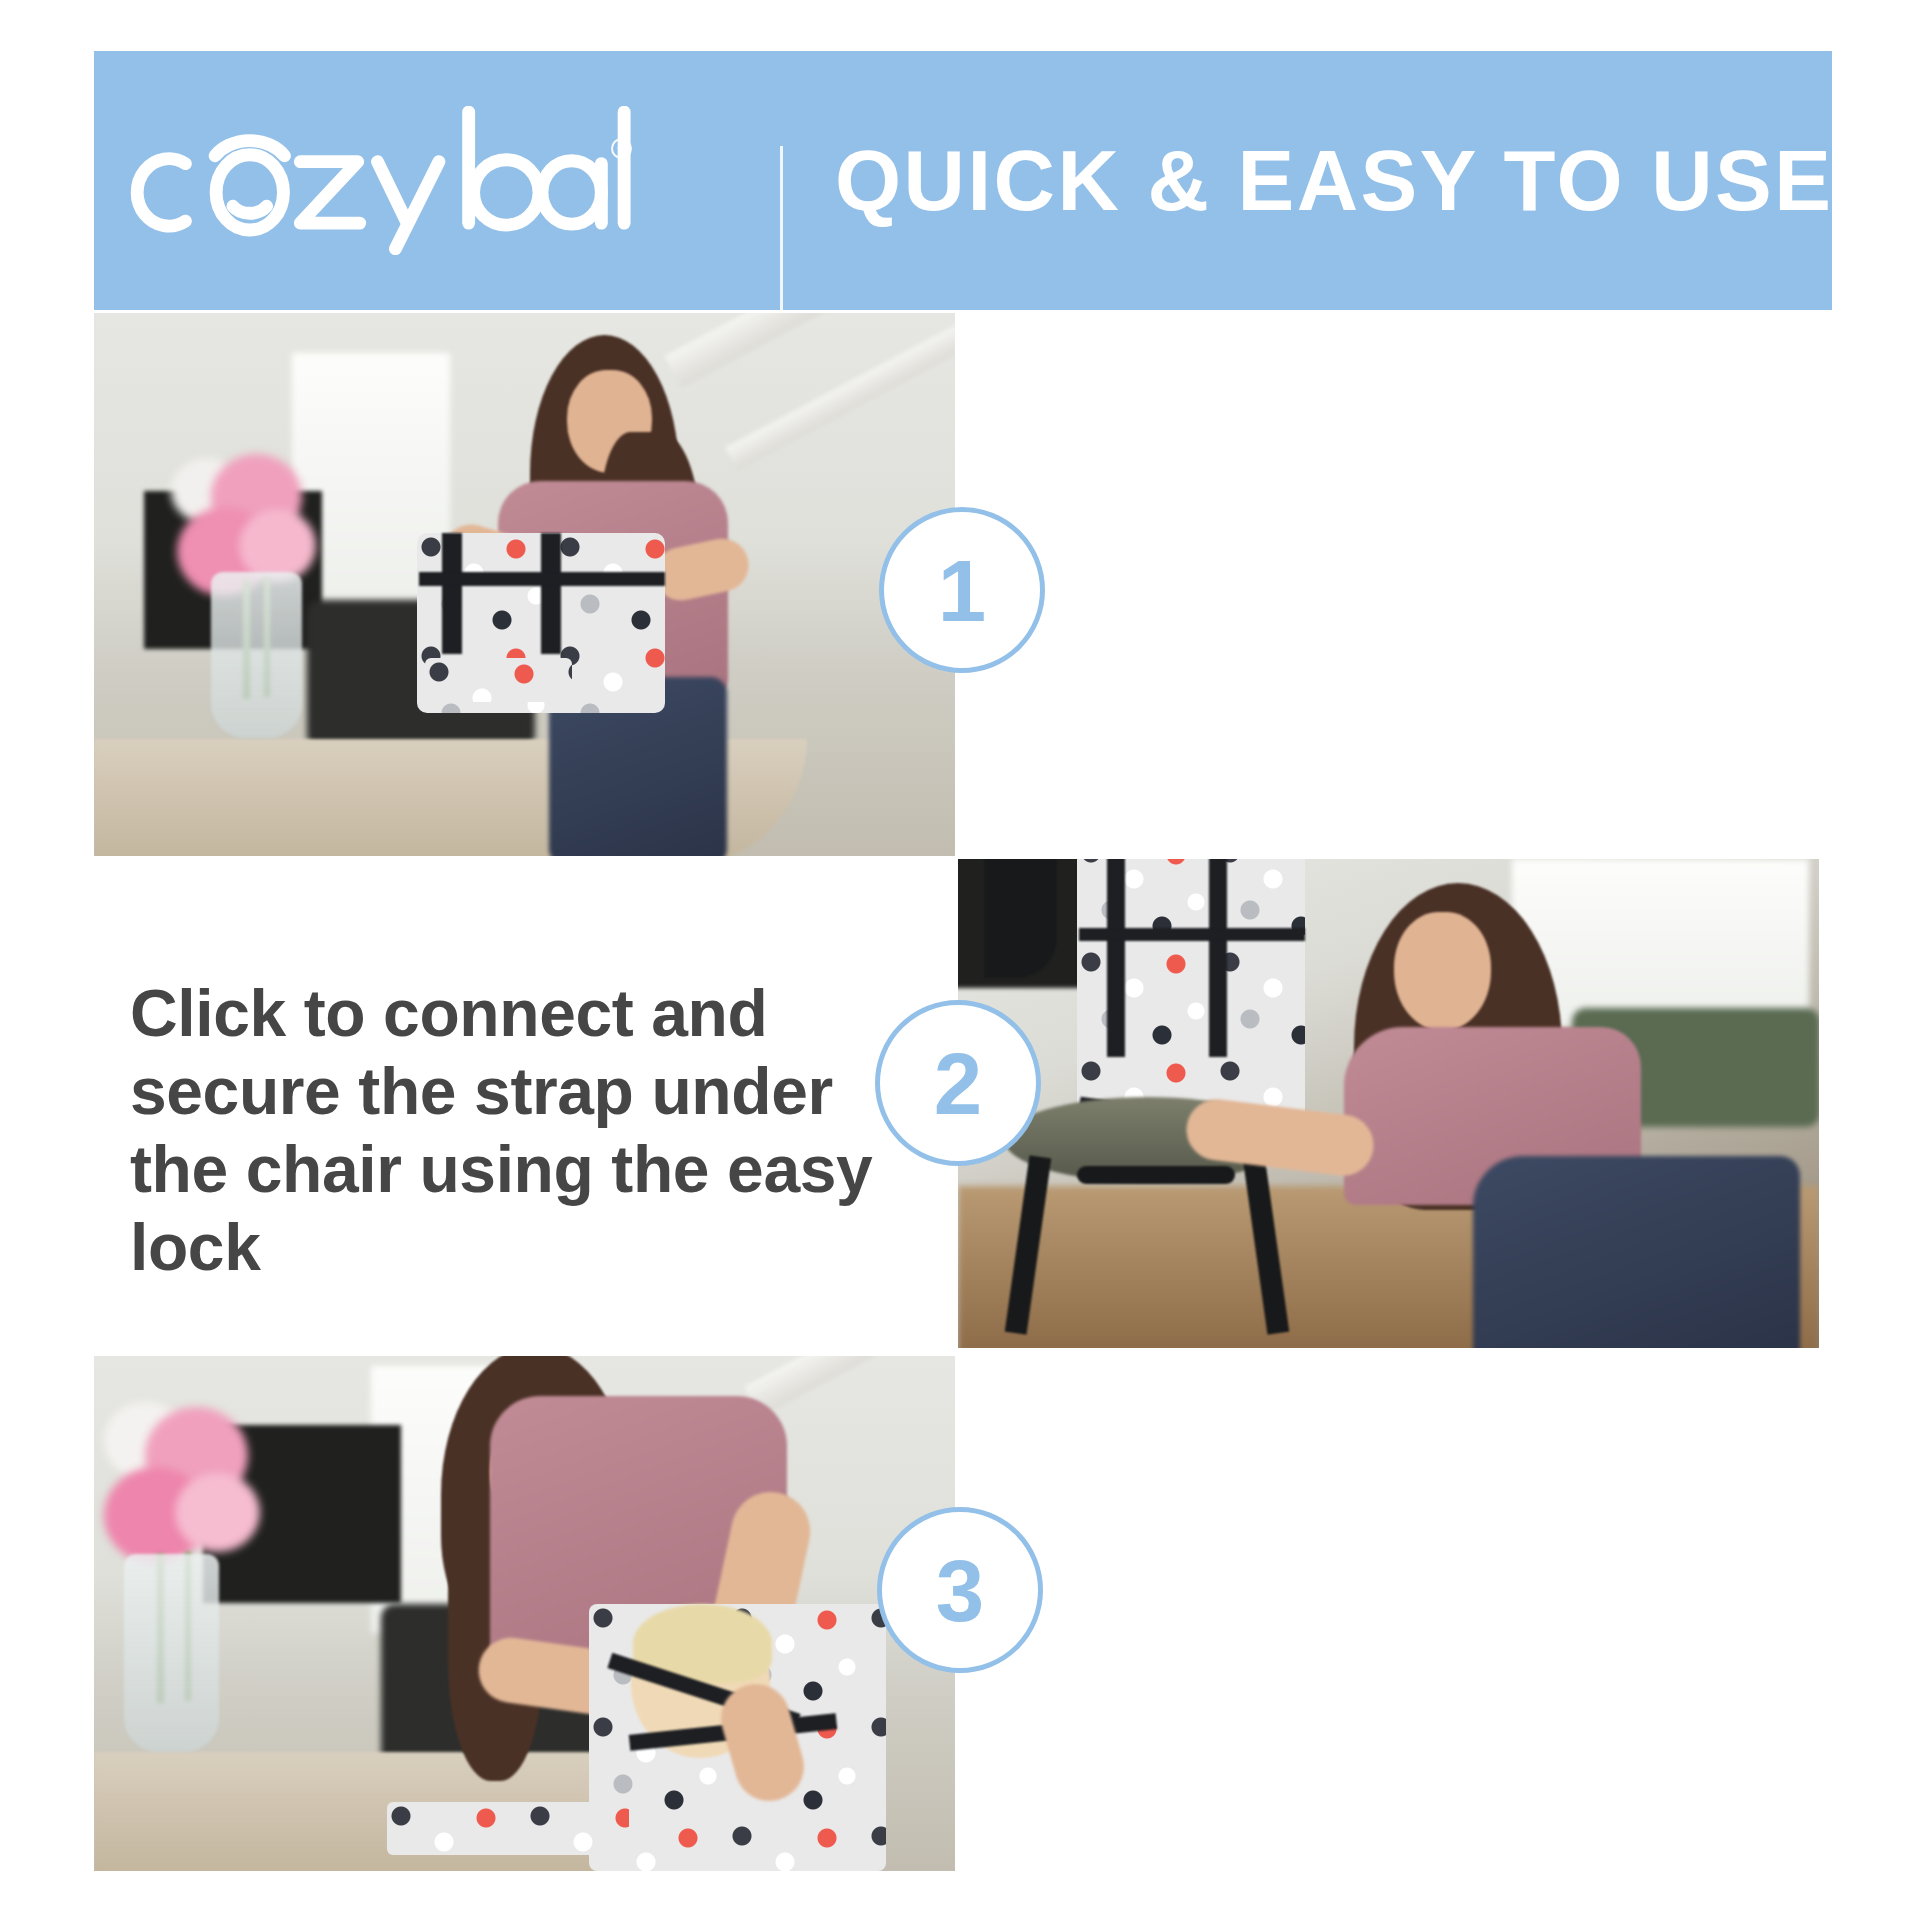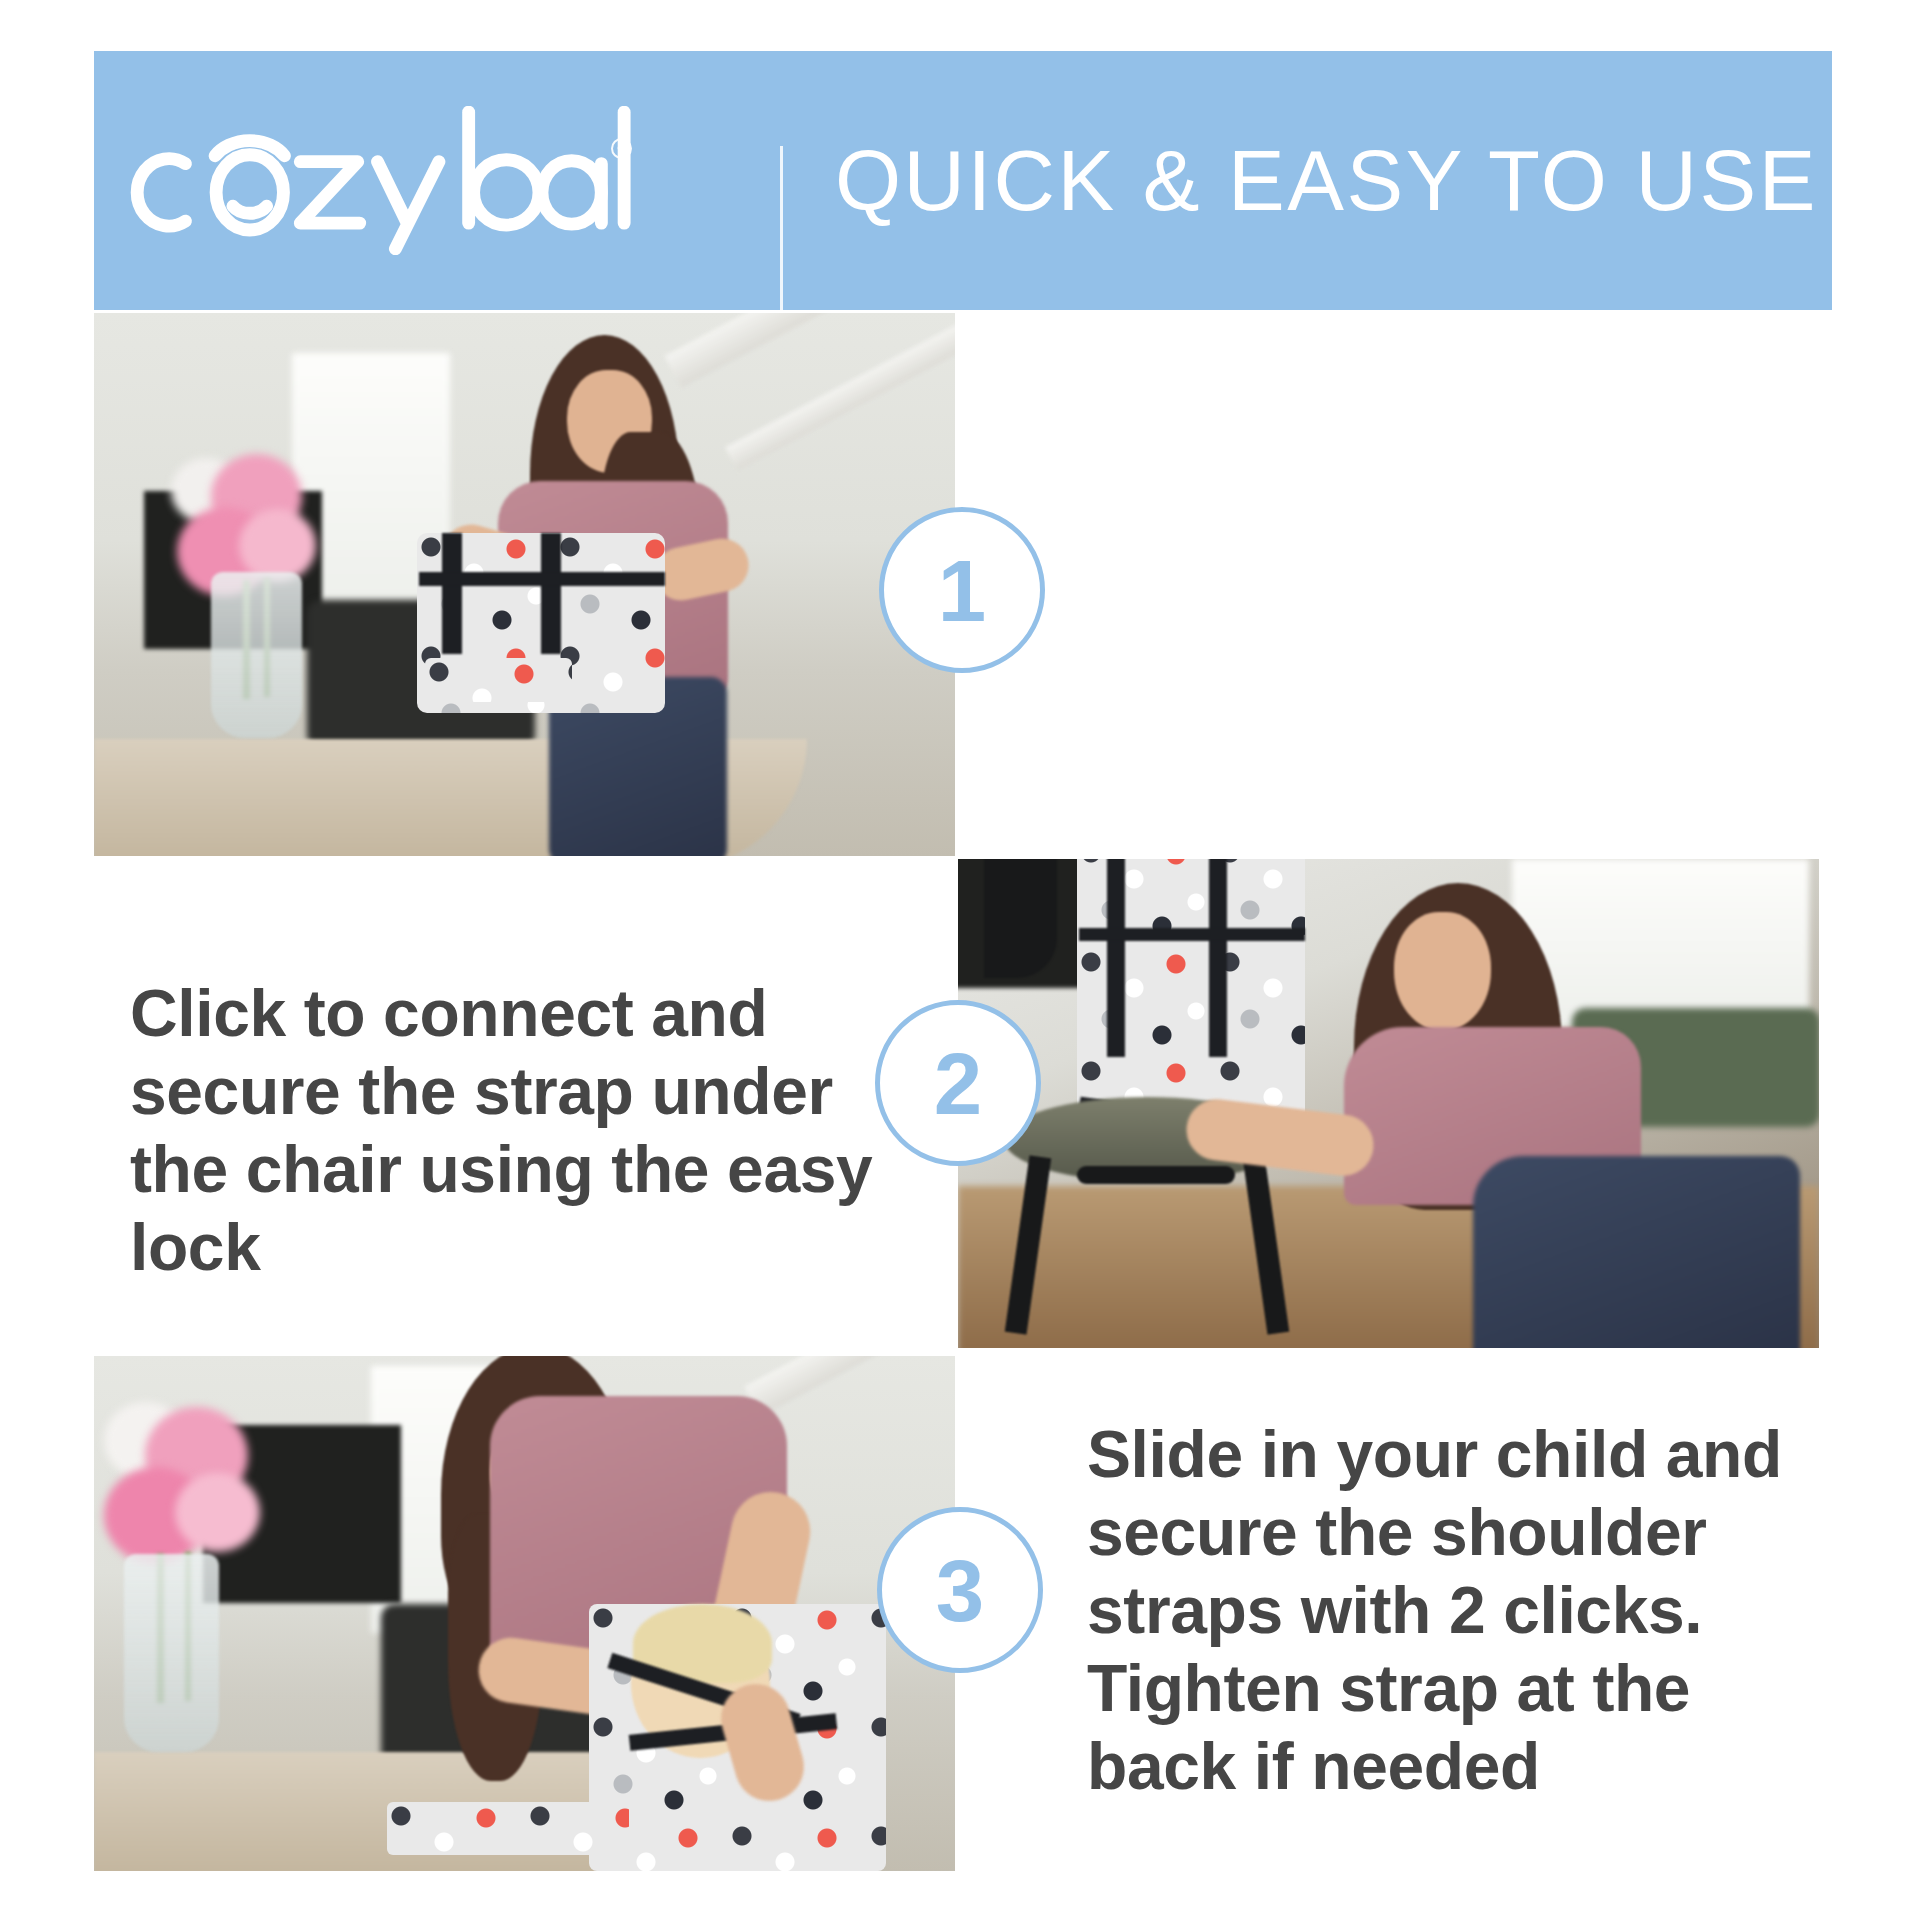--- a/index.html
+++ b/index.html
@@ -68,21 +68,21 @@
     opacity: .85;
   }
 
   .header-title {
     position: absolute;
     left: 741px;
     top: 50%;
     transform: translateY(-50%);
     color: #ffffff;
     font-family: "Liberation Sans", sans-serif;
-    font-weight: normal;
+    font-weight: bold;
     font-size: 85px;
     letter-spacing: 2.5px;
     white-space: nowrap;
   }
 
   
   .photo {
     position: absolute;
     overflow: hidden;
     background: #d8d8d4;
@@ -404,16 +404,15 @@
     <span>1</span>
   </div>
   <div class="badge" id="badge-2">
     <span>2</span>
   </div>
   <div class="badge" id="badge-3">
     <span>3</span>
   </div>
 
   <div class="step-text" id="text-2">Click to connect and secure the strap under the chair using the easy lock</div>
-  <div class="step-text" id="text-3">Slide in your child and secure the shoulder straps with 2 clicks. Tighten strap at the back if needed</div>
 
 </div>
 
 
 </body></html>

